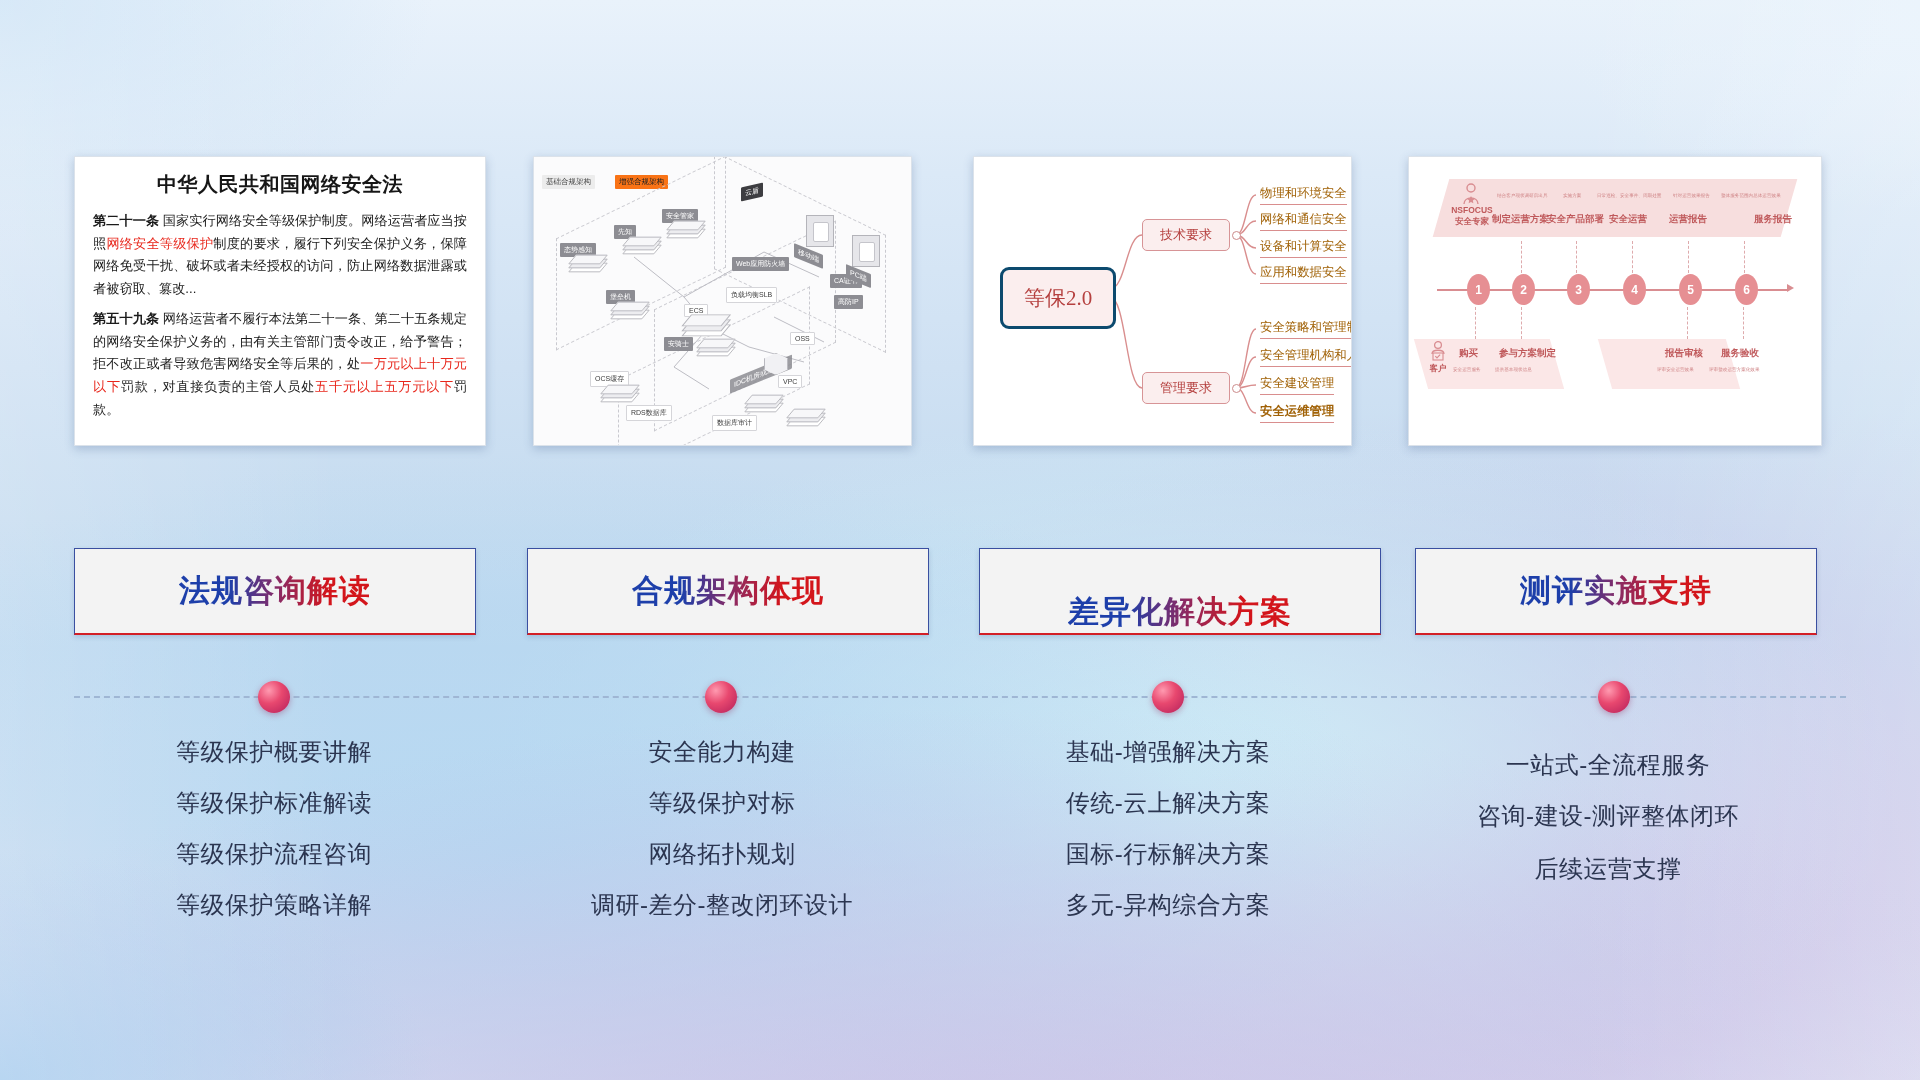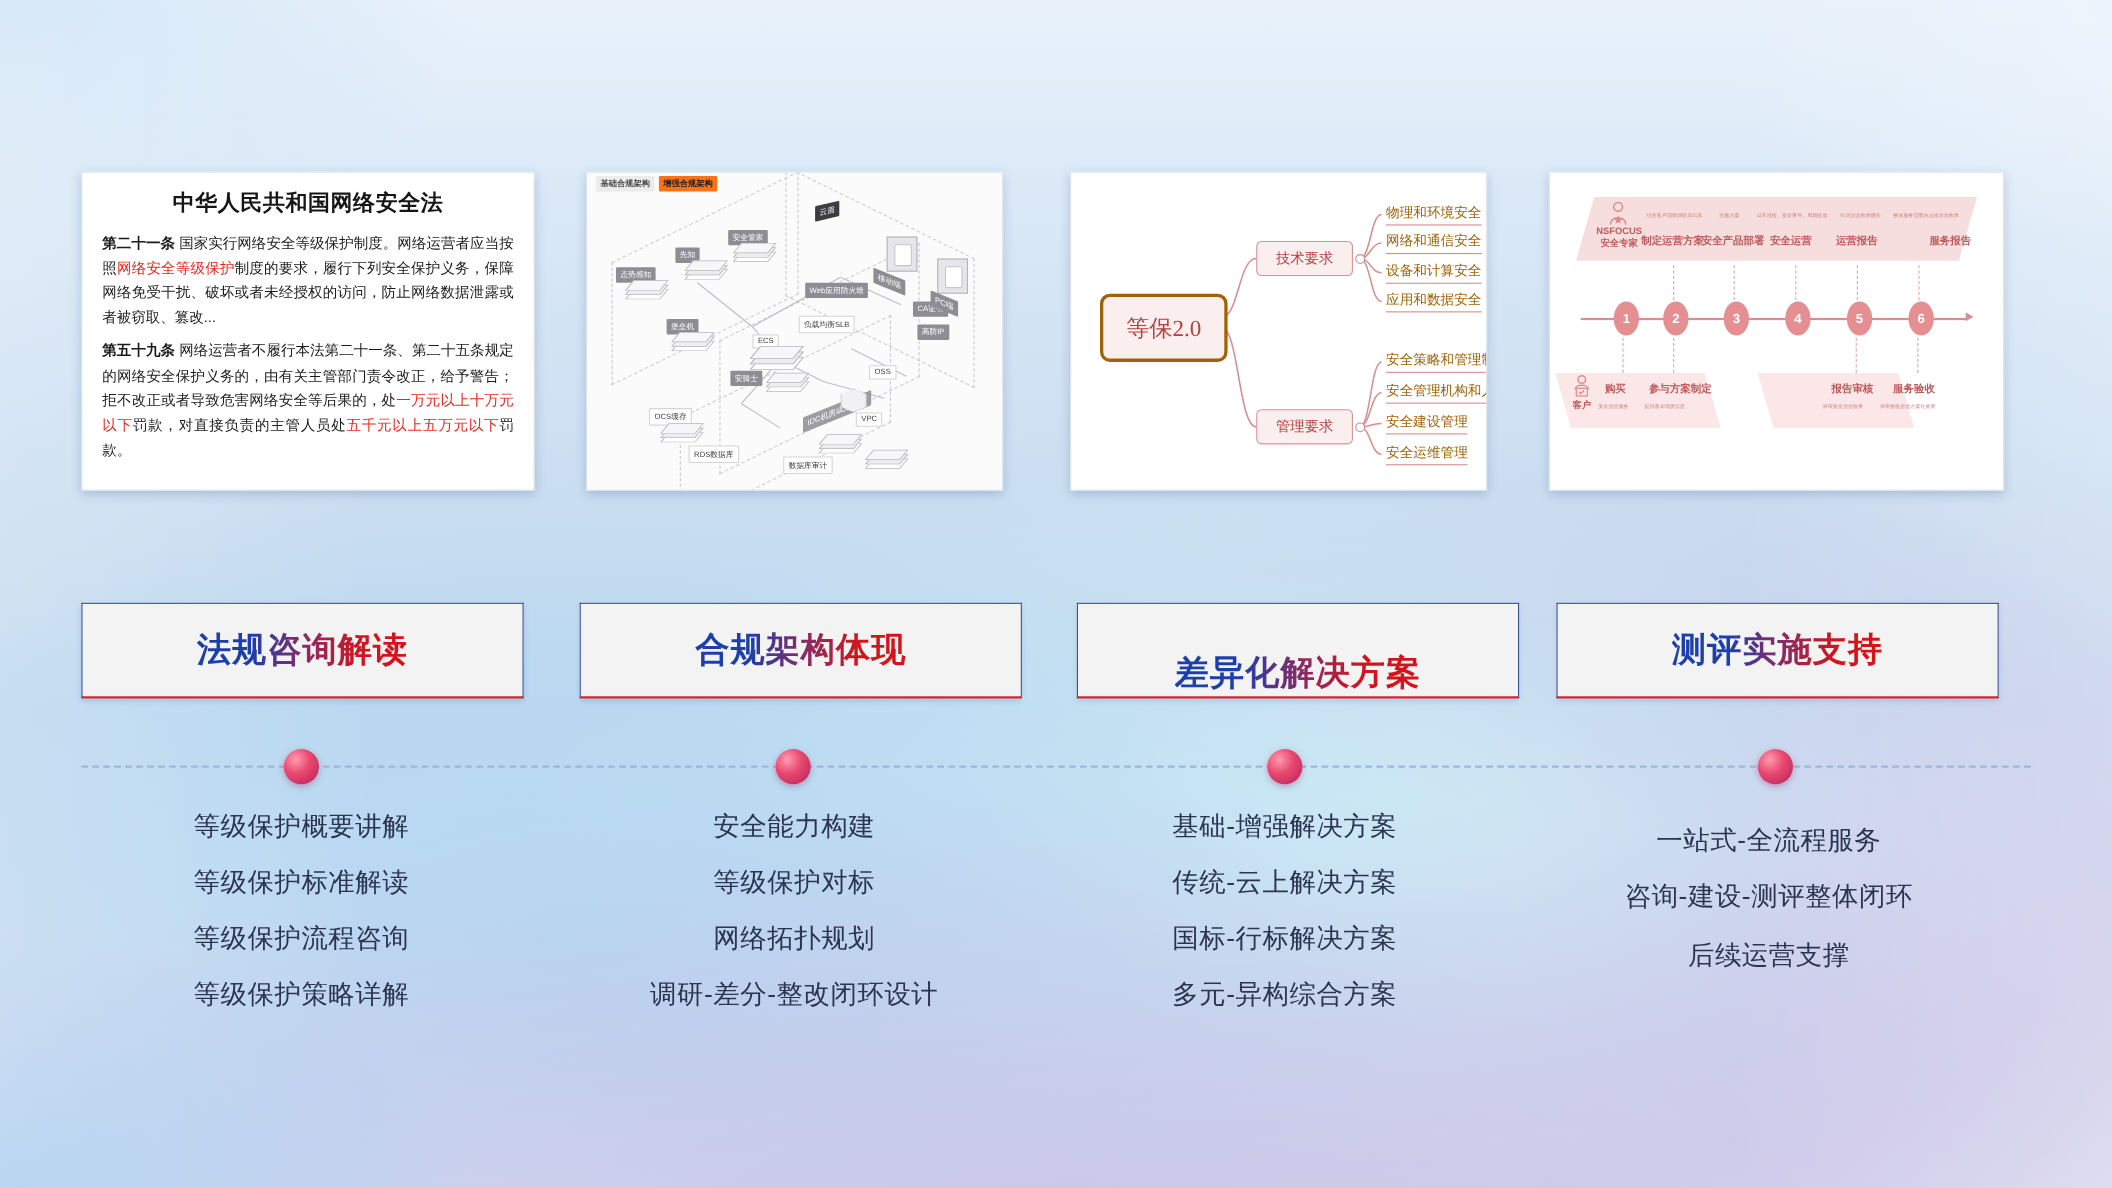--- a/index.html
+++ b/index.html
@@ -40,21 +40,21 @@
   
   .law{padding:14px 18px 0 18px;box-sizing:border-box;height:100%;}
   .law-title{text-align:center;font-size:20px;font-weight:bold;color:#161616;
     letter-spacing:.5px;margin-bottom:12px;}
   .law-p{font-size:13.2px;line-height:1.72;color:#1b1b1b;text-align:justify;margin-bottom:7px;}
   .law-p b{font-weight:bold;}
   .law-red{color:#e8271c;}
 
   
   .arch{position:relative;width:100%;height:100%;background:#fbfbfc;}
-  .arch-tabs{position:absolute;left:8px;top:3px;display:flex;gap:4px;font-weight:bold;}
+  .arch-tabs{position:absolute;left:8px;top:18px;display:flex;gap:20px;}
   .arch-tab{font-size:7.5px;color:#4a4a4a;background:#ececec;padding:2px 4px;border-radius:1px;}
   .arch-tab.sel{background:#f97316;color:#222;}
   .iso-plane{position:absolute;border:1px dashed #c9c9cf;}
   .p1{left:22px;top:40px;width:168px;height:110px;transform:skewY(-26deg);}
   .p2{left:120px;top:108px;width:180px;height:120px;transform:skewY(-26deg);}
   .p3{left:180px;top:36px;width:170px;height:116px;transform:skewY(26deg);}
   .p4{left:84px;top:176px;width:190px;height:96px;transform:skewY(-26deg);}
   .chip{position:absolute;font-size:7px;white-space:nowrap;padding:2px 4px;border-radius:1px;
     color:#fff;background:#8d8d93;}
   .chip.light{background:#fff;color:#3c3c3c;border:1px solid #d5d5d9;}
@@ -66,21 +66,21 @@
   .disk i:nth-child(3){top:-3px;background:#f7f7f9;}
   .srv{position:absolute;width:26px;height:30px;background:#e6e6ea;border:1px solid #b4b4ba;}
   .srv:after{content:"";position:absolute;left:6px;top:6px;width:14px;height:18px;
     background:#fff;border:1px solid #c5c5cb;border-radius:2px;}
   .hex{position:absolute;width:22px;height:20px;background:#f1f1f4;border:1px solid #b9b9bf;
     clip-path:polygon(50% 0,100% 25%,100% 75%,50% 100%,0 75%,0 25%);}
 
   
   .mm{position:relative;width:100%;height:100%;background:#fff;}
   .mm-root{position:absolute;left:26px;top:110px;width:110px;height:56px;
-    background:#fbeeee;border:3px solid #a16207;border-radius:9px;
+    background:#fbeeee;border:3px solid #0c4a6e;border-radius:9px;
     display:flex;align-items:center;justify-content:center;
     font-family:"Liberation Serif","DejaVu Serif",serif;
     font-size:21px;color:#b5403f;}
   .mm-branch{position:absolute;width:86px;height:30px;background:#fbeeee;
     border:1.6px solid #d79496;border-radius:5px;
     display:flex;align-items:center;justify-content:center;
     font-family:"Liberation Serif","DejaVu Serif",serif;
     font-size:13px;color:#b5403f;}
   #mmb1{left:168px;top:62px;}
   #mmb2{left:168px;top:215px;}
@@ -289,21 +289,21 @@
       <div class="mm-leaf" style="left:286px;top:28px;">物理和环境安全</div>
       <div class="mm-leaf" style="left:286px;top:54px;">网络和通信安全</div>
       <div class="mm-leaf" style="left:286px;top:81px;">设备和计算安全</div>
       <div class="mm-leaf" style="left:286px;top:107px;">应用和数据安全</div>
 
       <div class="mm-branch" id="mmb2">管理要求</div>
       <div class="mm-node" style="left:258px;top:227px;"></div>
       <div class="mm-leaf" style="left:286px;top:162px;">安全策略和管理制度</div>
       <div class="mm-leaf" style="left:286px;top:190px;">安全管理机构和人员</div>
       <div class="mm-leaf" style="left:286px;top:218px;">安全建设管理</div>
-      <div class="mm-leaf" style="left:286px;top:246px;">安全运维管理</div>
+      <div class="mm-leaf" style="left:286px;top:246px;font-weight:bold;">安全运维管理</div>
     </div>
   </div>
 
   <div class="card" id="card4">
     <div class="tl">
       <div class="tl-band-top"></div>
       <div class="tl-band-bot1"></div>
       <div class="tl-band-bot2"></div>
 
       <div class="tl-person" style="left:52px;top:26px;">

